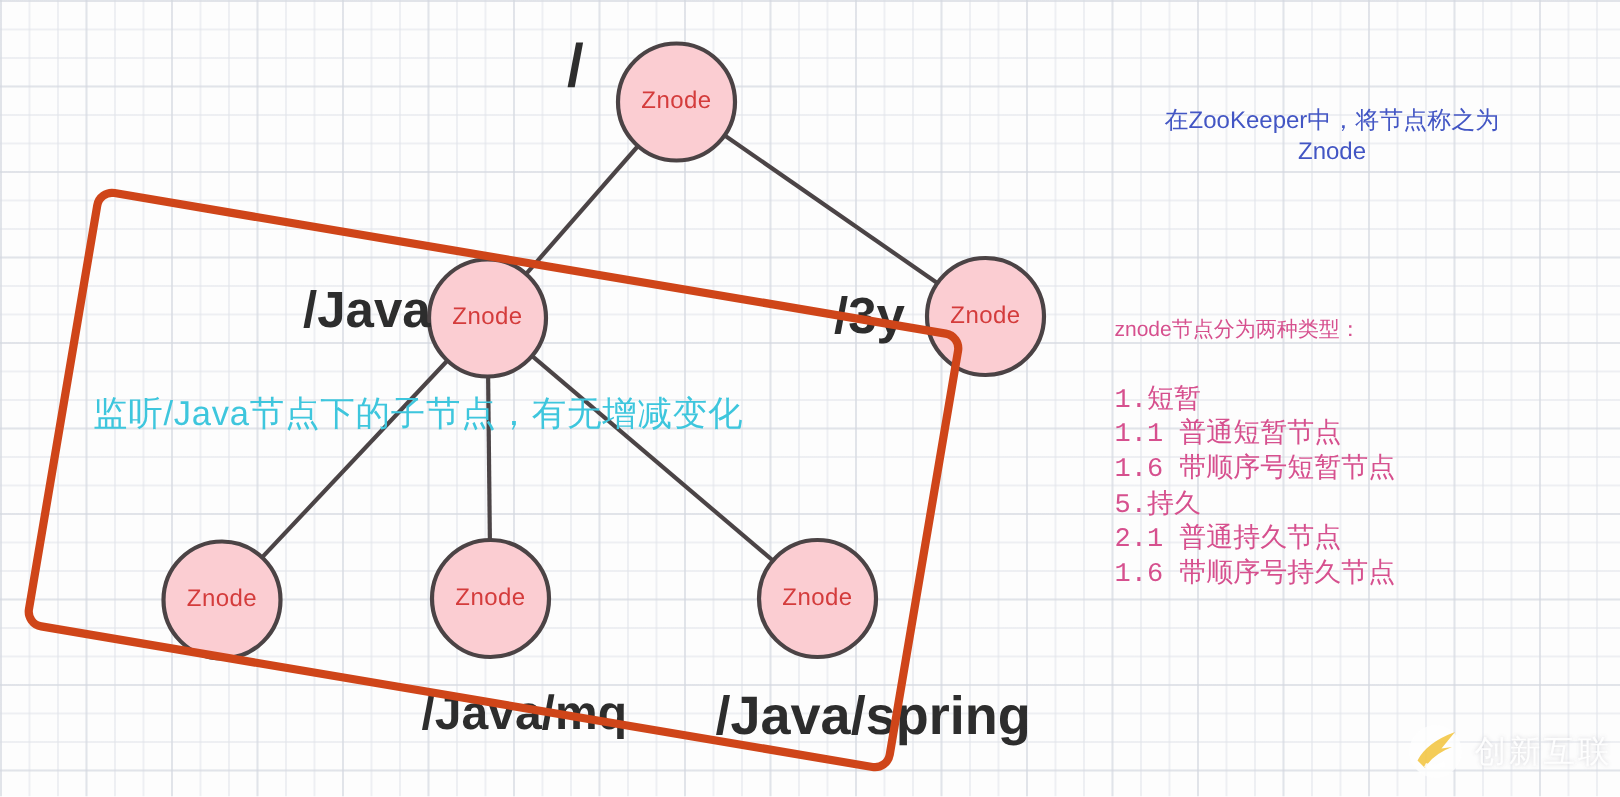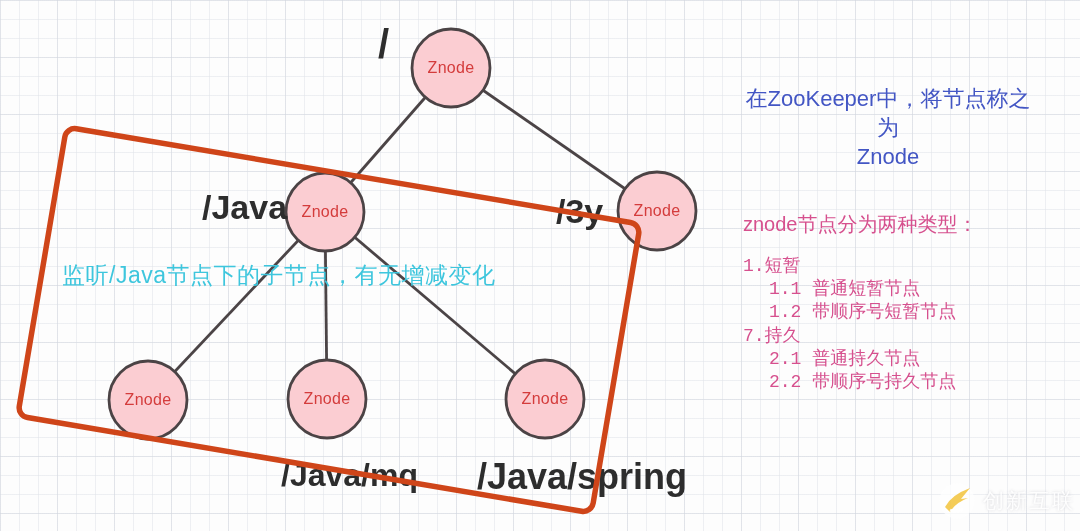--- a/index.html
+++ b/index.html
@@ -27,27 +27,27 @@
   .znode-label{
     position:absolute;width:84px;margin-left:-42px;text-align:center;
     font-size:16px;letter-spacing:.3px;color:var(--node_text,#d43c3c);
   }
   .path-label{position:absolute;font-weight:600;color:var(--path_label,#2d2d2d);white-space:nowrap;}
   .watch-note{
     position:absolute;left:62px;top:260px;font-size:23px;letter-spacing:.5px;
     color:var(--watch_note,#3ec6dd);white-space:nowrap;
   }
   .naming-note{
-    position:absolute;left:742px;top:84px;width:292px;text-align:center;
-    font-size:22px;line-height:1.32;color:var(--naming_note,#4356c4);
+    position:absolute;left:742px;top:70px;width:292px;text-align:center;
+    font-size:16px;line-height:1.32;color:var(--naming_note,#4356c4);
   }
   .types-block{position:absolute;left:743px;top:211px;color:var(--types_text,#d6508e);}
-  .types-title{font-size:20px;margin-bottom:17px;white-space:nowrap;}
+  .types-title{font-size:14px;margin-bottom:27px;white-space:nowrap;}
   .types-list{font-size:18px;line-height:23.2px;font-family:Liberation Mono, monospace;}
-  .types-item.indent1{padding-left:26px;}
+  .types-item.indent1{}
   .watermark{position:absolute;left:938px;top:482px;display:flex;align-items:center;gap:7px;opacity:.9;}
   .watermark-text{
     font-size:21px;font-weight:normal;letter-spacing:2px;color:rgba(255,255,255,.95);
     text-shadow:0 0 3px rgba(185,185,192,.65);white-space:nowrap;
   }
 </style>
 </head>
 <body>
 
 <div class="canvas">
@@ -88,24 +88,24 @@
   <div class="naming-note">
     <div>在ZooKeeper中，将节点称之为</div>
     <div>Znode</div>
   </div>
 
   <div class="types-block">
     <div class="types-title">znode节点分为两种类型：</div>
     <div class="types-list">
       <div class="types-item indent0">1.短暂</div>
       <div class="types-item indent1">1.1 普通短暂节点</div>
-      <div class="types-item indent1">1.2 带顺序号短暂节点</div>
-      <div class="types-item indent0">7.持久</div>
+      <div class="types-item indent1">1.6 带顺序号短暂节点</div>
+      <div class="types-item indent0">5.持久</div>
       <div class="types-item indent1">2.1 普通持久节点</div>
-      <div class="types-item indent1">2.2 带顺序号持久节点</div>
+      <div class="types-item indent1">1.6 带顺序号持久节点</div>
     </div>
   </div>
 
   <div class="watermark">
     <svg width="38" height="38" viewBox="0 0 38 38">
       <circle cx="19" cy="19" r="17.5" fill="rgba(255,255,255,0.82)"></circle>
       <path d="M7 25 Q13 13 32 6 L23 17 L30 16 Q17 21 12 30 Z" fill="var(--watermark_accent,#f2c43d)" opacity="0.95"></path>
       <path d="M25 27 Q18 31 12 28" stroke="rgba(255,255,255,0.9)" stroke-width="3" fill="none"></path>
     </svg>
     <span class="watermark-text">创新互联</span>

